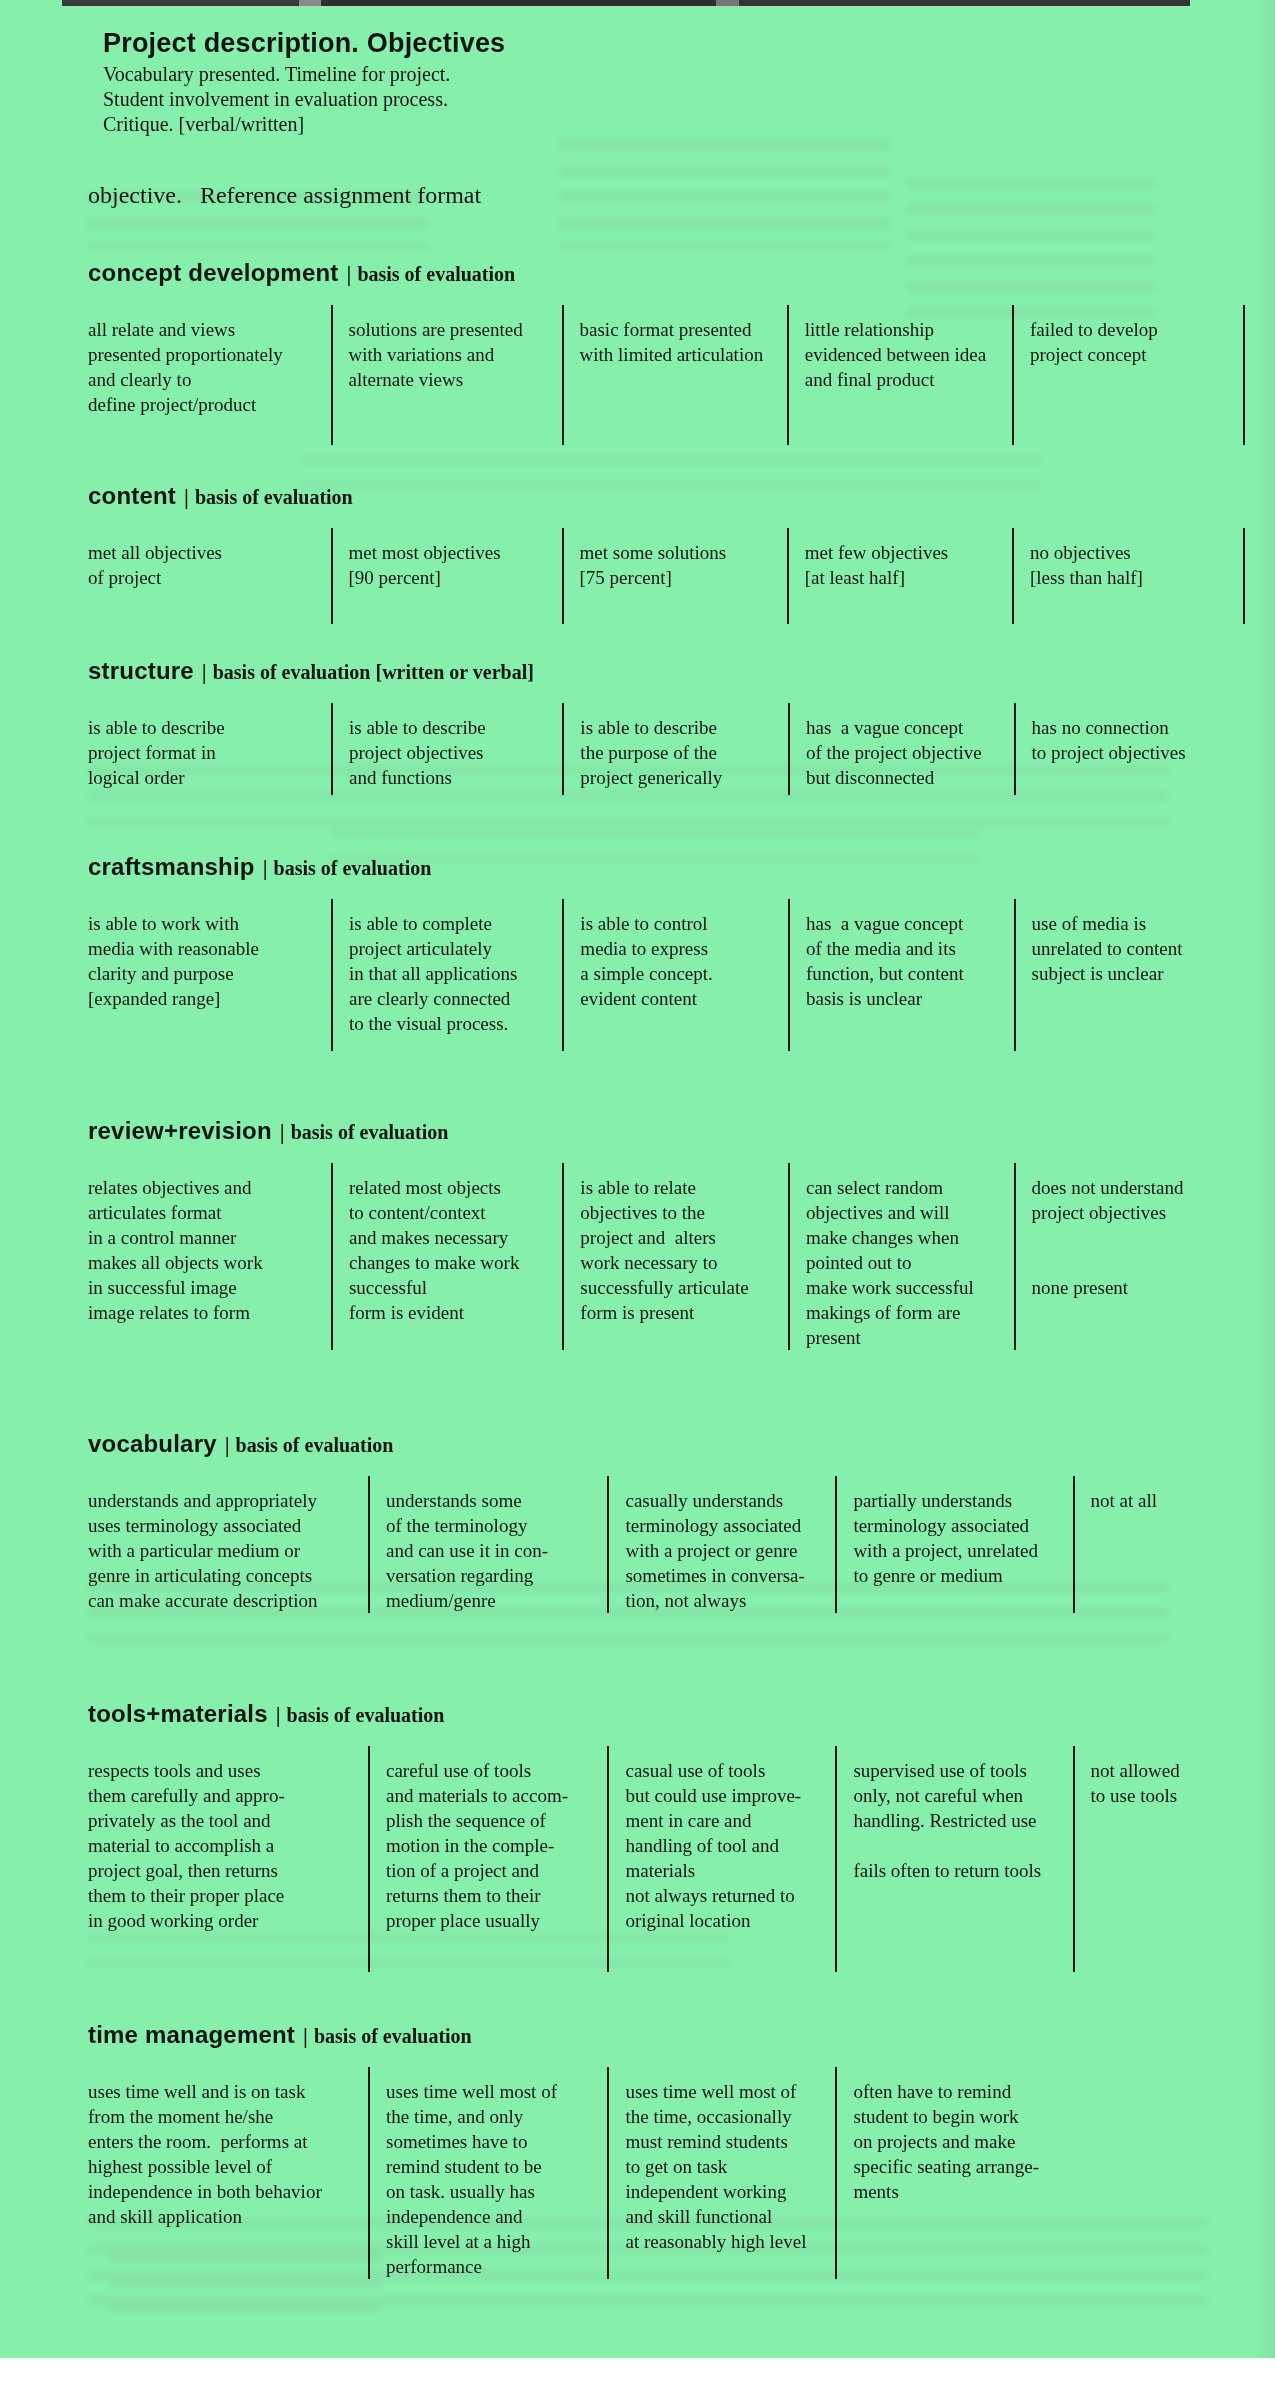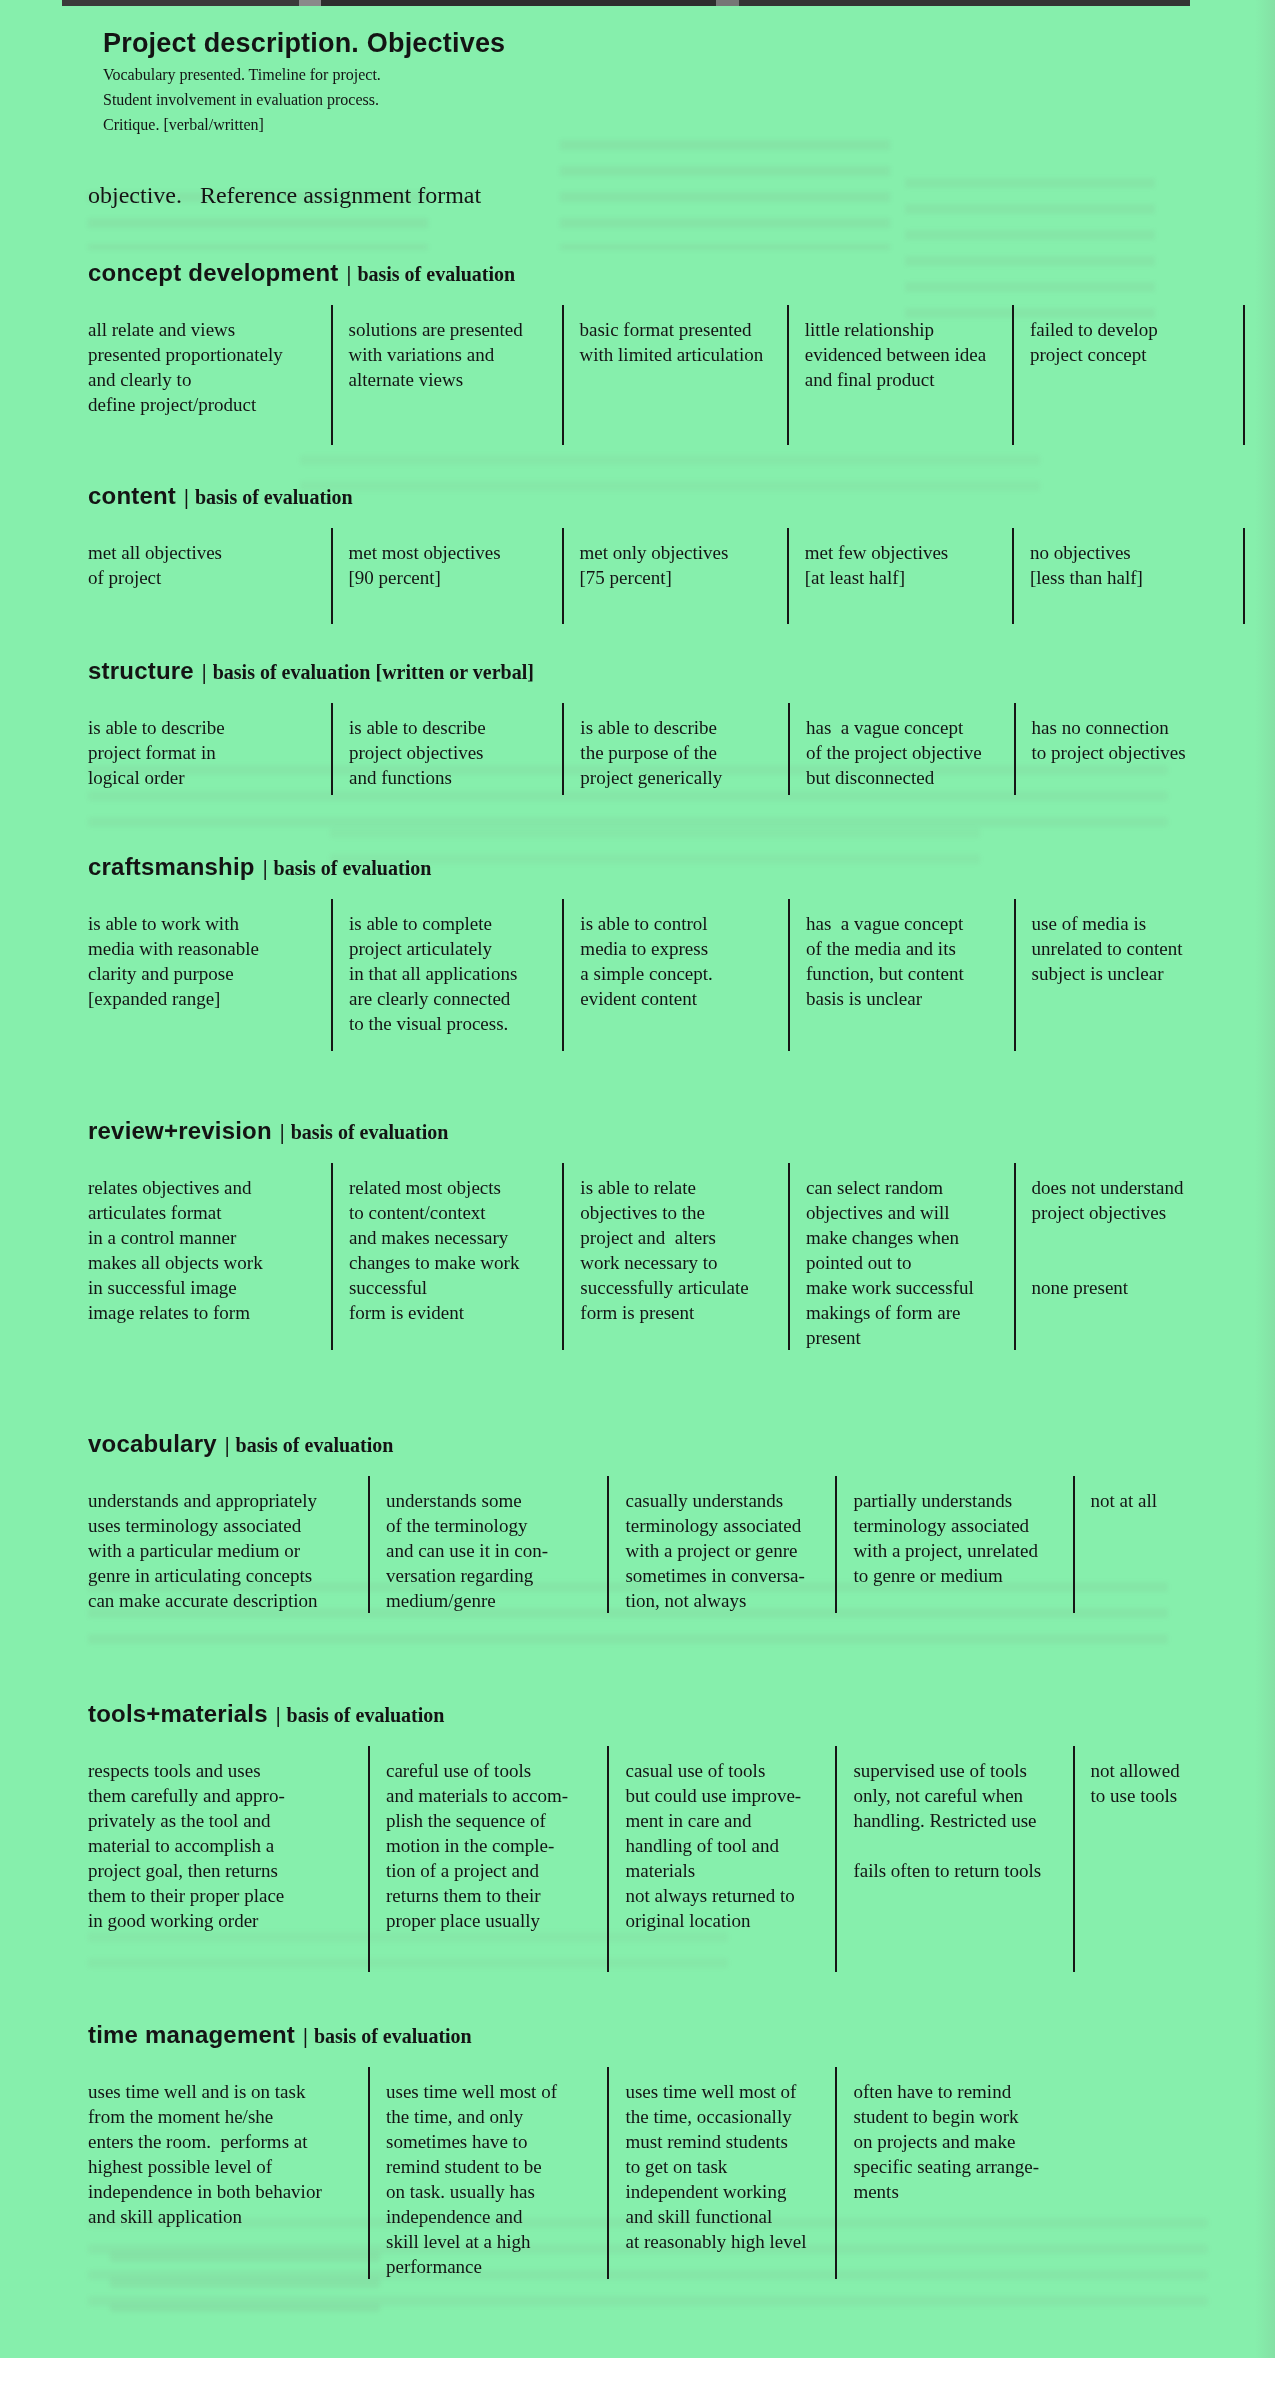--- a/index.html
+++ b/index.html
@@ -33,21 +33,21 @@
   }
   .title {
     font-family: "Liberation Sans", sans-serif;
     font-weight: bold;
     font-size: 27px; line-height: 30px;
     letter-spacing: 0.2px;
     margin: 0 0 4px 15px;
   }
   .intro-line {
     margin: 0 0 0 15px;
-    font-size: 16px; line-height: 25px;
+    font-size: 20px; line-height: 25px;
   }
   .note {
     margin: 46px 0 0 0;
     font-size: 24px; line-height: 25px;
     white-space: pre-wrap;
   }
   section.rubric { position: relative; }
   .sec-head {
     margin: 0 0 16px 0;
     font-size: 20px; line-height: 30px;
@@ -167,21 +167,21 @@
       <div class="row g-eq row-rb">
         <div class="cell">
             <div class="ln">met all objectives</div>
             <div class="ln">of project</div>
           </div>
         <div class="cell">
             <div class="ln">met most objectives</div>
             <div class="ln">[90 percent]</div>
           </div>
         <div class="cell">
-            <div class="ln">met only objectives</div>
+            <div class="ln">met some solutions</div>
             <div class="ln">[75 percent]</div>
           </div>
         <div class="cell">
             <div class="ln">met few objectives</div>
             <div class="ln">[at least half]</div>
           </div>
         <div class="cell">
             <div class="ln">no objectives</div>
             <div class="ln">[less than half]</div>
           </div>

